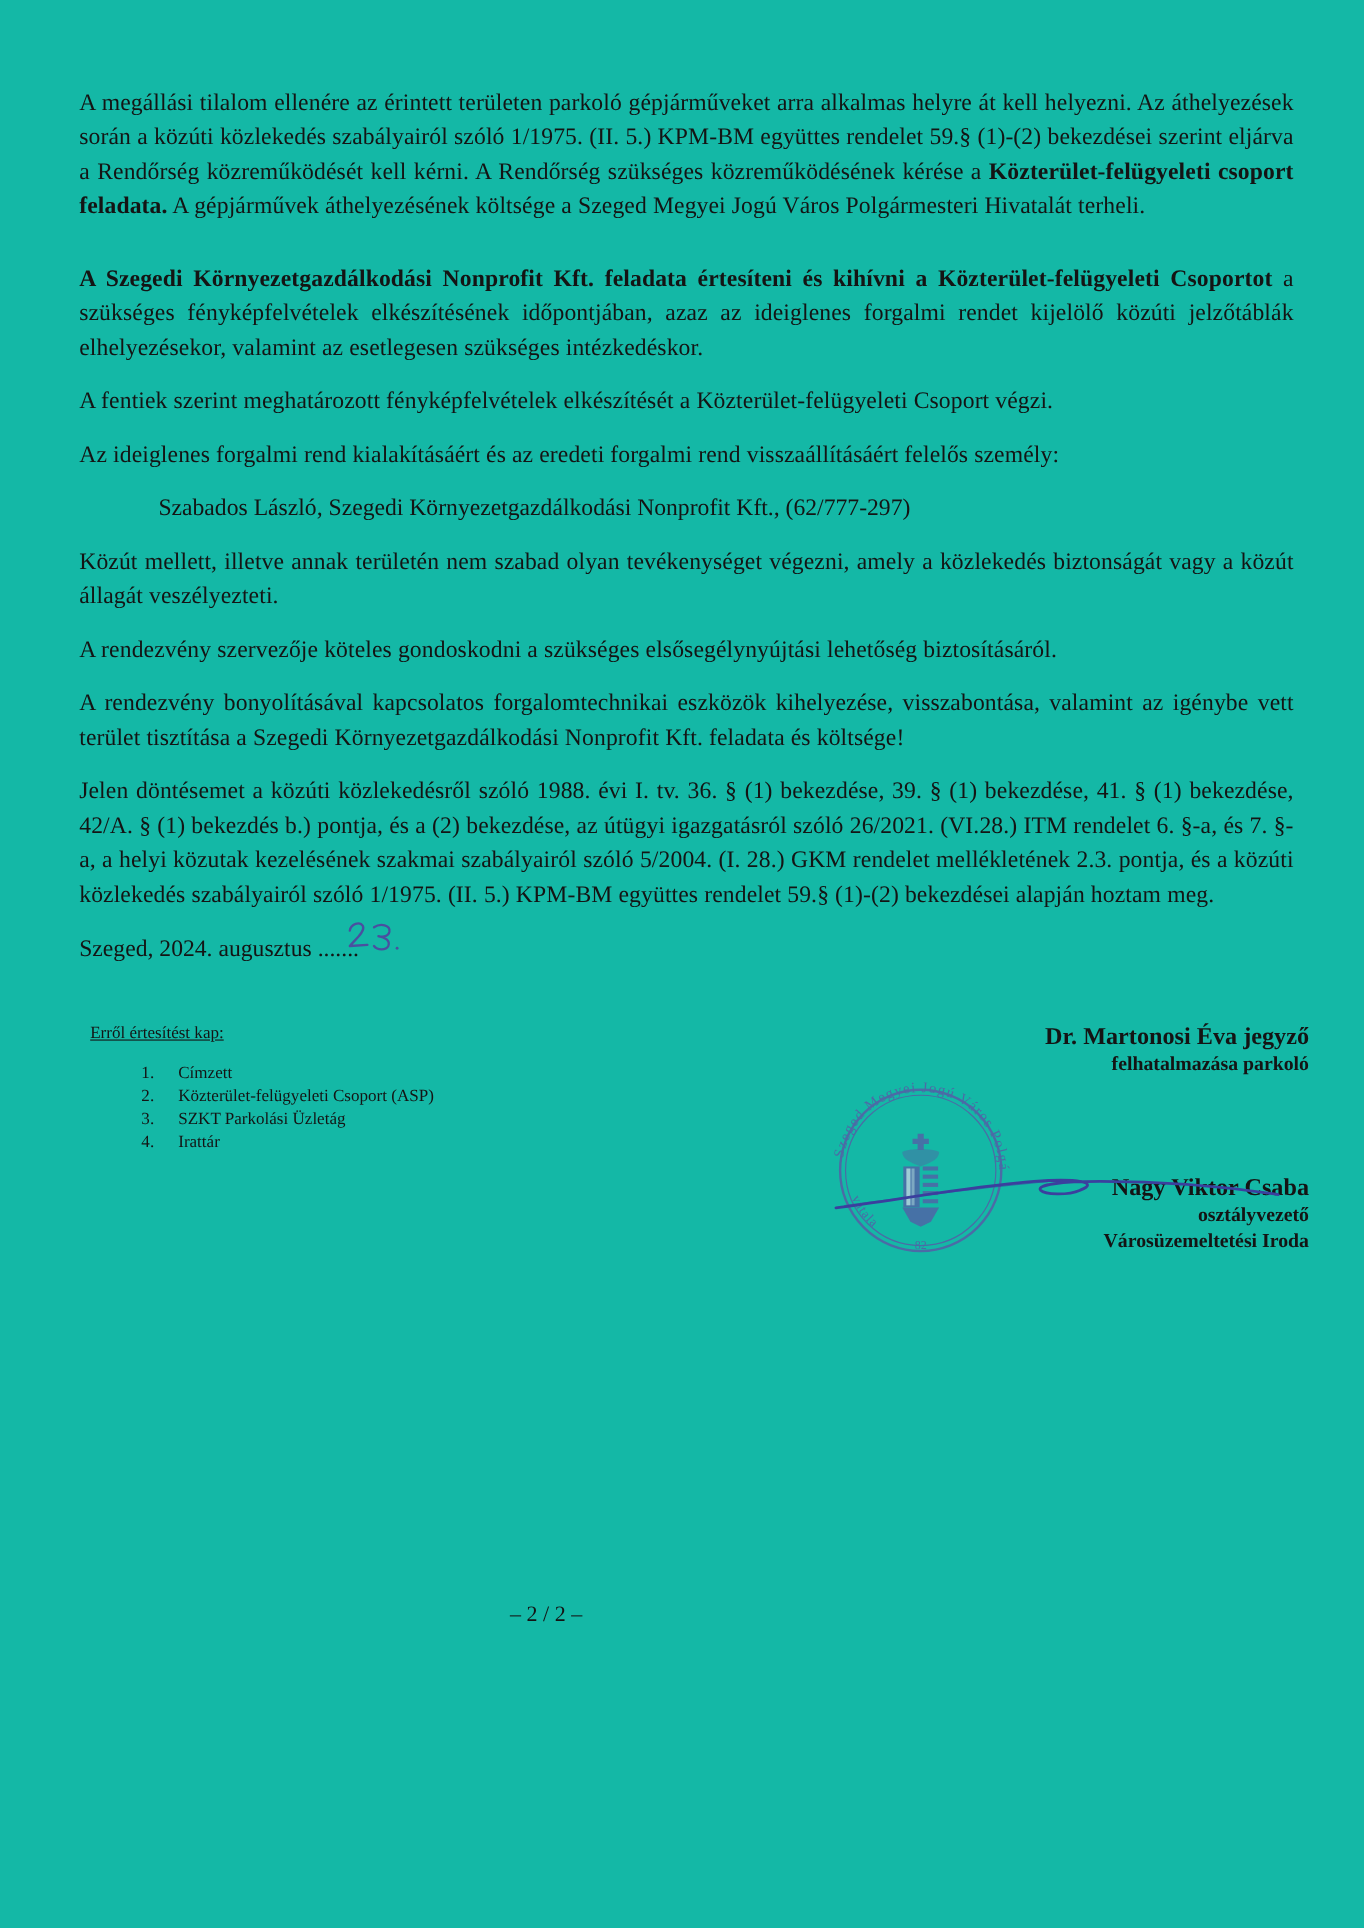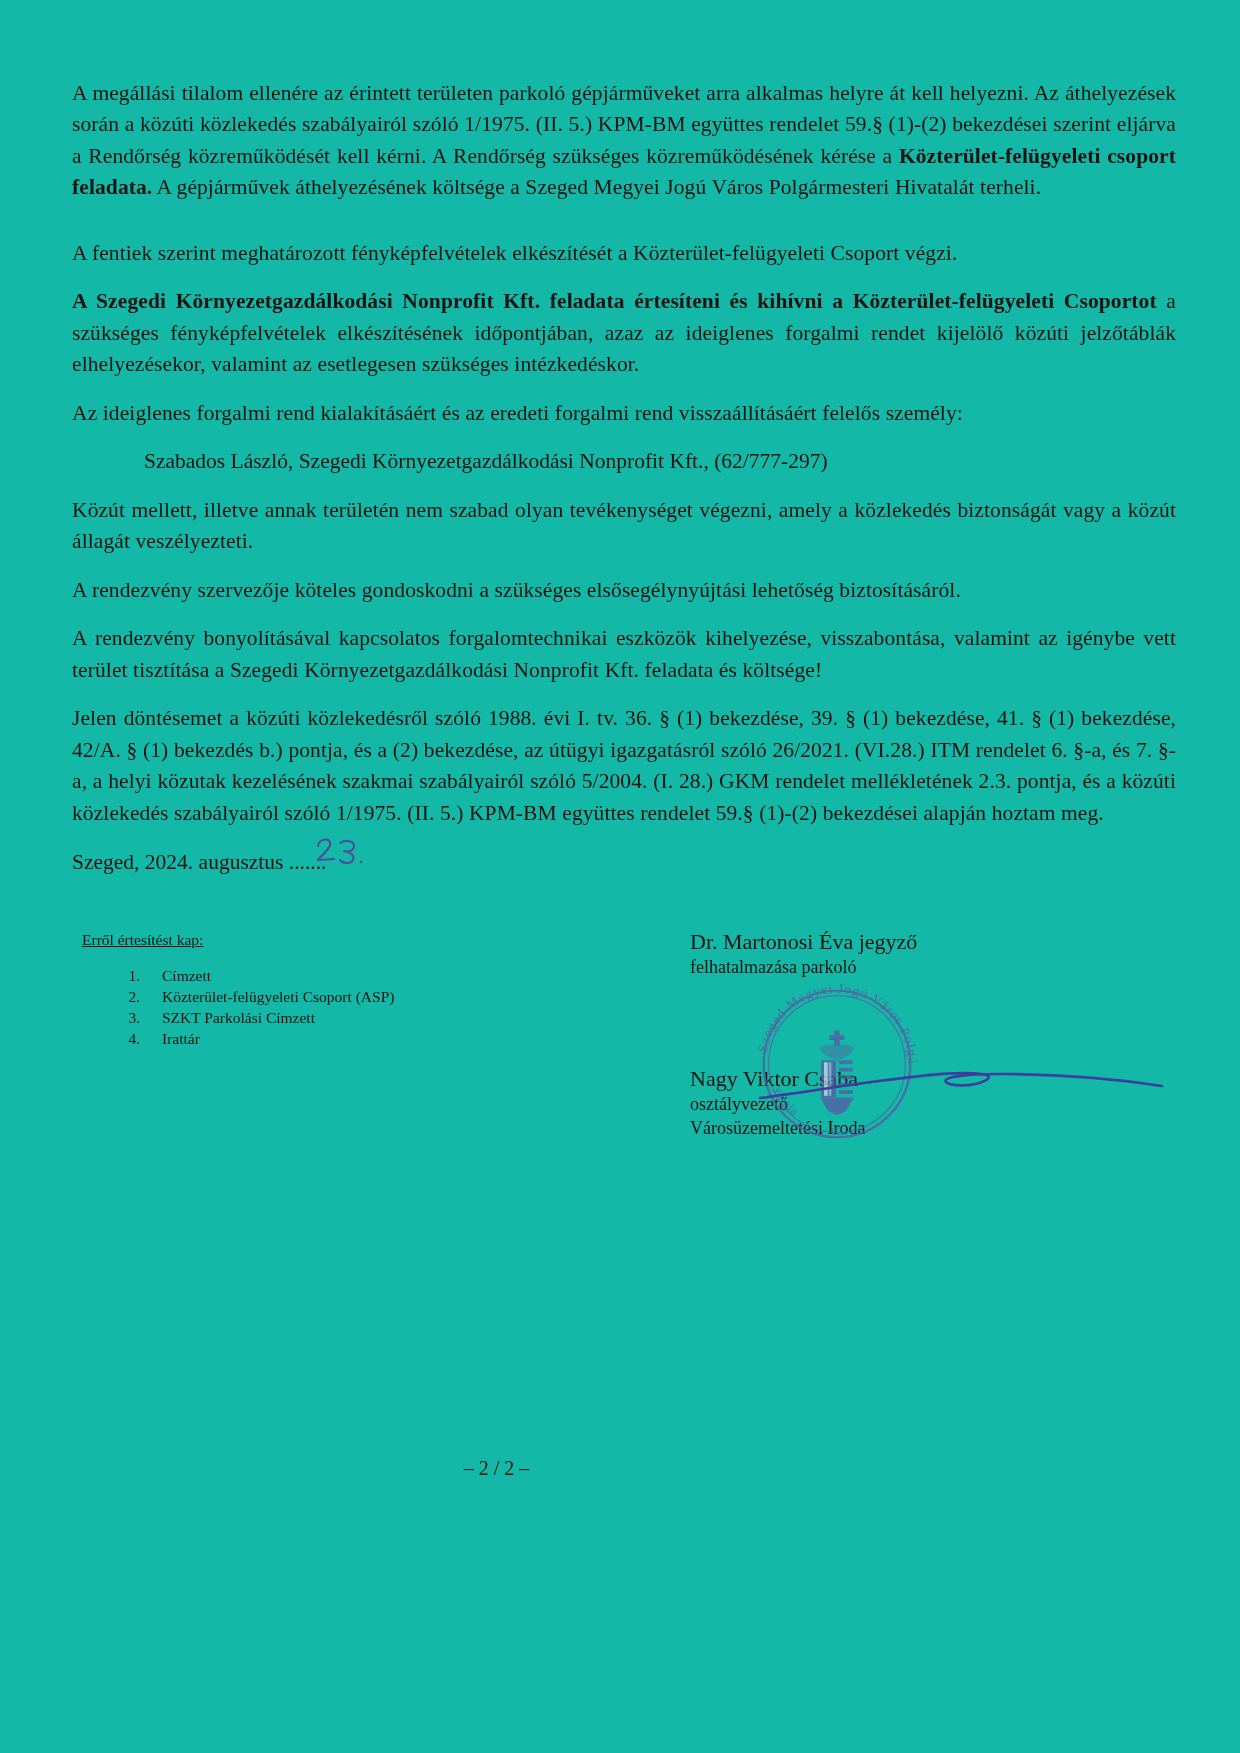--- a/index.html
+++ b/index.html
@@ -79,21 +79,22 @@
     margin: 0 0 1px 0;
     padding-left: 18px;
     font-size: 15.5px;
     line-height: 1.3;
   }
   .sign-block {
     position: absolute;
     left: 690px;
     top: 928px;
     width: 500px;
-    text-align: left;
+    text-align: right;
+    font-weight: bold;
   }
   .sign-line1 {
     font-size: 22px;
     line-height: 1.25;
   }
   .sign-line2 {
     font-size: 18px;
     line-height: 1.3;
   }
   .sign-spacer { height: 86px; }
@@ -137,25 +138,25 @@
 <div class="page">
 
   <div class="content">
 
     <p class="body-par">
       <span>A megállási tilalom ellenére az érintett területen parkoló gépjárműveket arra alkalmas helyre át kell helyezni. Az áthelyezések során a közúti közlekedés szabályairól szóló 1/1975. (II. 5.) KPM-BM együttes rendelet 59.§ (1)-(2) bekezdései szerint eljárva a Rendőrség közreműködését kell kérni. A Rendőrség szükséges közreműködésének kérése a </span><b>Közterület-felügyeleti csoport feladata.</b><span> A gépjárművek áthelyezésének költsége a Szeged Megyei Jogú Város Polgármesteri Hivatalát terheli.</span>
     </p>
 
     <div class="gap-big"></div>
 
-    <p class="body-par">A fentiek szerint meghatározott fényképfelvételek elkészítését a Közterület-felügyeleti Csoport végzi.</p>
-
     <p class="body-par">
       <b>A Szegedi Környezetgazdálkodási Nonprofit Kft. feladata értesíteni és kihívni a Közterület-felügyeleti Csoportot</b><span> a szükséges fényképfelvételek elkészítésének időpontjában, azaz az ideiglenes forgalmi rendet kijelölő közúti jelzőtáblák elhelyezésekor, valamint az esetlegesen szükséges intézkedéskor.</span>
     </p>
+
+    <p class="body-par">A fentiek szerint meghatározott fényképfelvételek elkészítését a Közterület-felügyeleti Csoport végzi.</p>
 
     <p class="body-par">Az ideiglenes forgalmi rend kialakításáért és az eredeti forgalmi rend visszaállításáért felelős személy:</p>
 
     <p class="indent-person">Szabados László, Szegedi Környezetgazdálkodási Nonprofit Kft., (62/777-297)</p>
 
     <p class="body-par">Közút mellett, illetve annak területén nem szabad olyan tevékenységet végezni, amely a közlekedés biztonságát vagy a közút állagát veszélyezteti.</p>
 
     <p class="body-par">A rendezvény szervezője köteles gondoskodni a szükséges elsősegélynyújtási lehetőség biztosításáról.</p>
 
     <p class="body-par">A rendezvény bonyolításával kapcsolatos forgalomtechnikai eszközök kihelyezése, visszabontása, valamint az igénybe vett terület tisztítása a Szegedi Környezetgazdálkodási Nonprofit Kft. feladata és költsége!</p>
@@ -172,21 +173,21 @@
       <path d="M30,11 C36,7 45,9 44,15 C43,20 36,20 34,19 C40,20 45,23 43,28 C41,32 33,32 30,28"></path>
     </g>
     <circle cx="51" cy="30" r="1.3" fill="#4a4fa0"></circle>
   </svg>
 
   <div class="notify-block">
     <span class="notify-title">Erről értesítést kap:</span>
     <ol class="notify-list">
       <li>Címzett</li>
       <li>Közterület-felügyeleti Csoport (ASP)</li>
-      <li>SZKT Parkolási Címzett</li>
+      <li>SZKT Parkolási Üzletág</li>
       <li>Irattár</li>
     </ol>
   </div>
 
   <div class="sign-block">
     <div class="sign-line1">Dr. Martonosi Éva jegyző</div>
     <div class="sign-line2">felhatalmazása parkoló</div>
     <div class="sign-spacer"></div>
     <div class="sign-name">Nagy Viktor Csaba</div>
     <div class="sign-role">osztályvezető</div>

